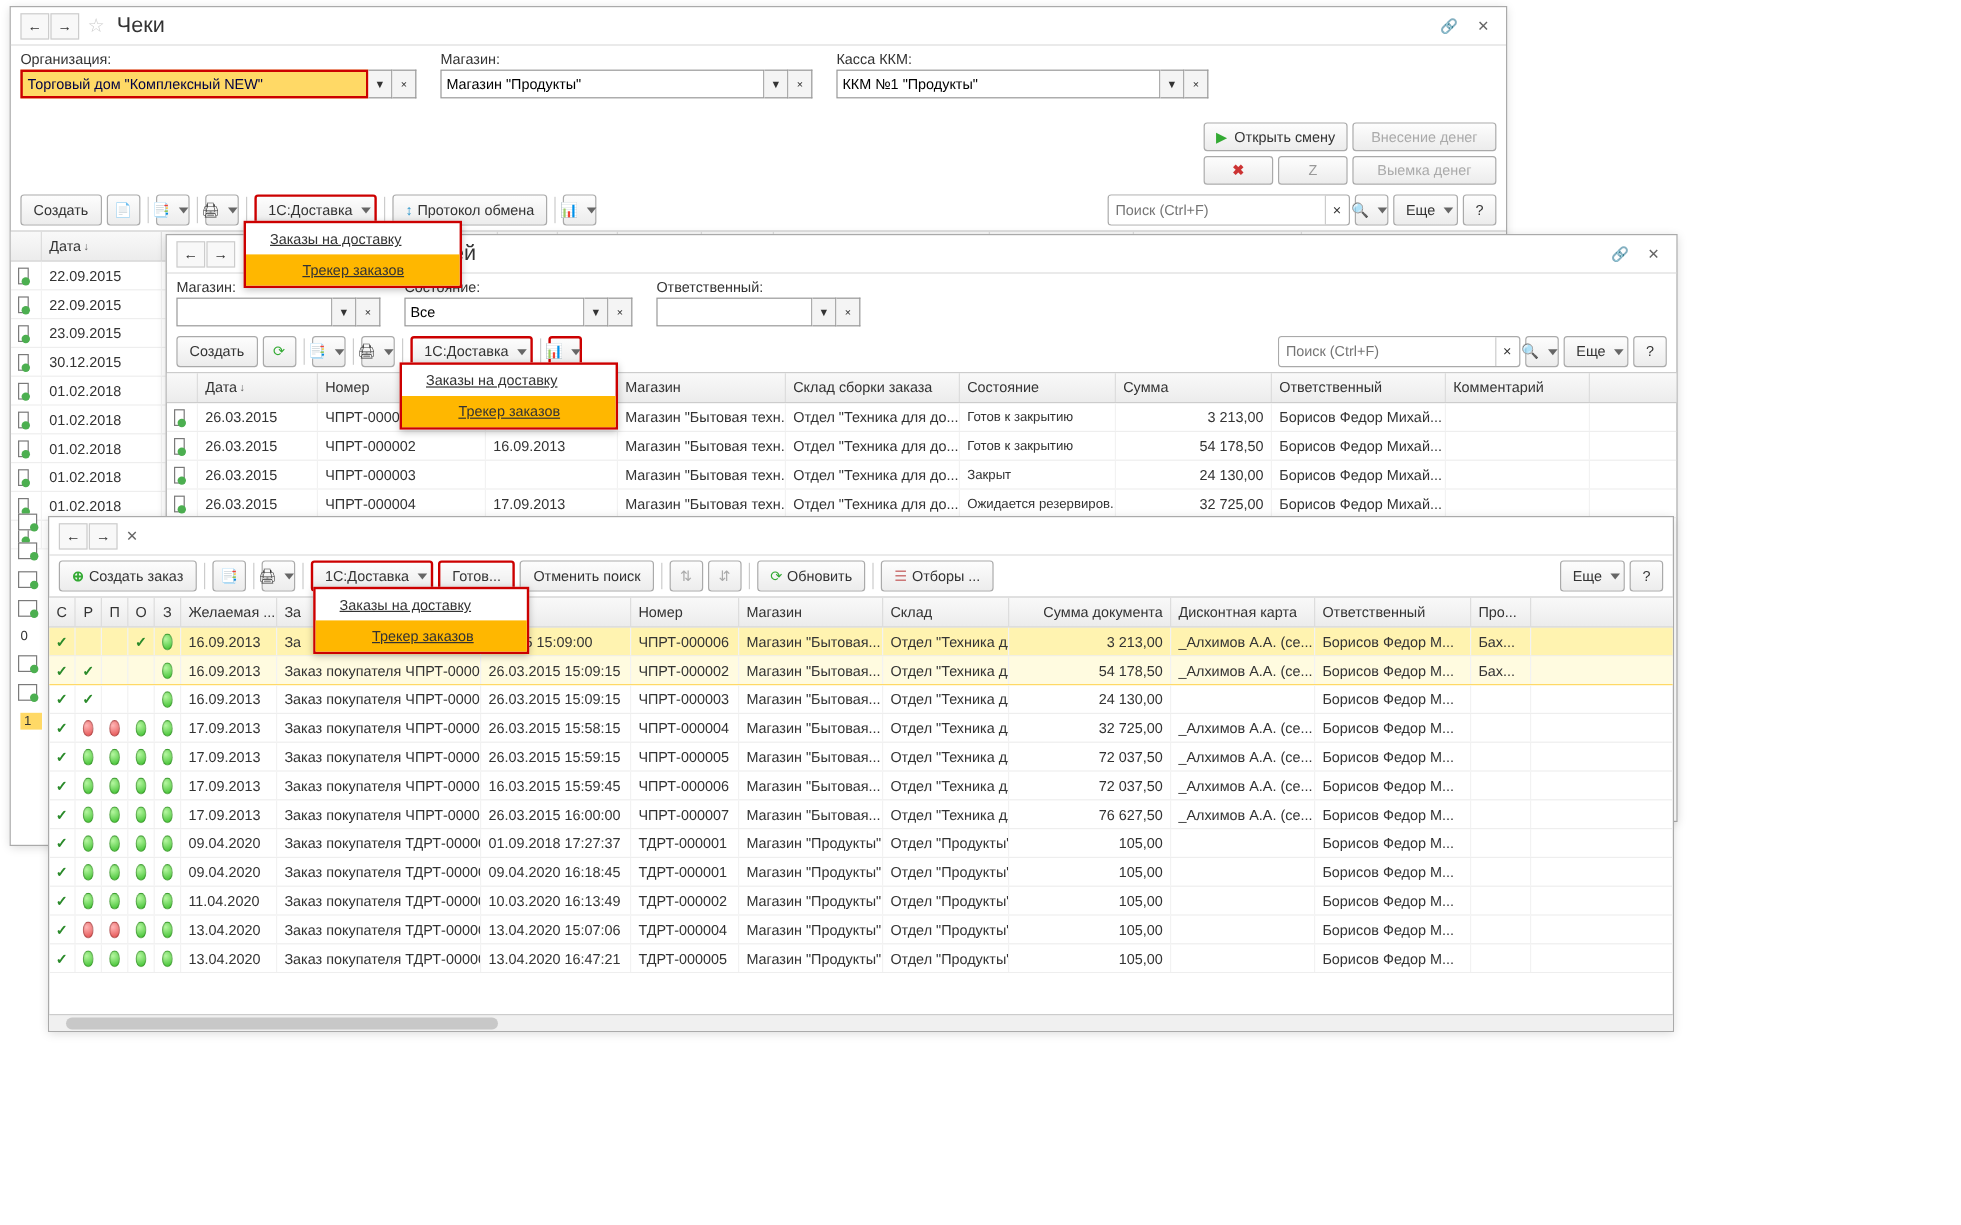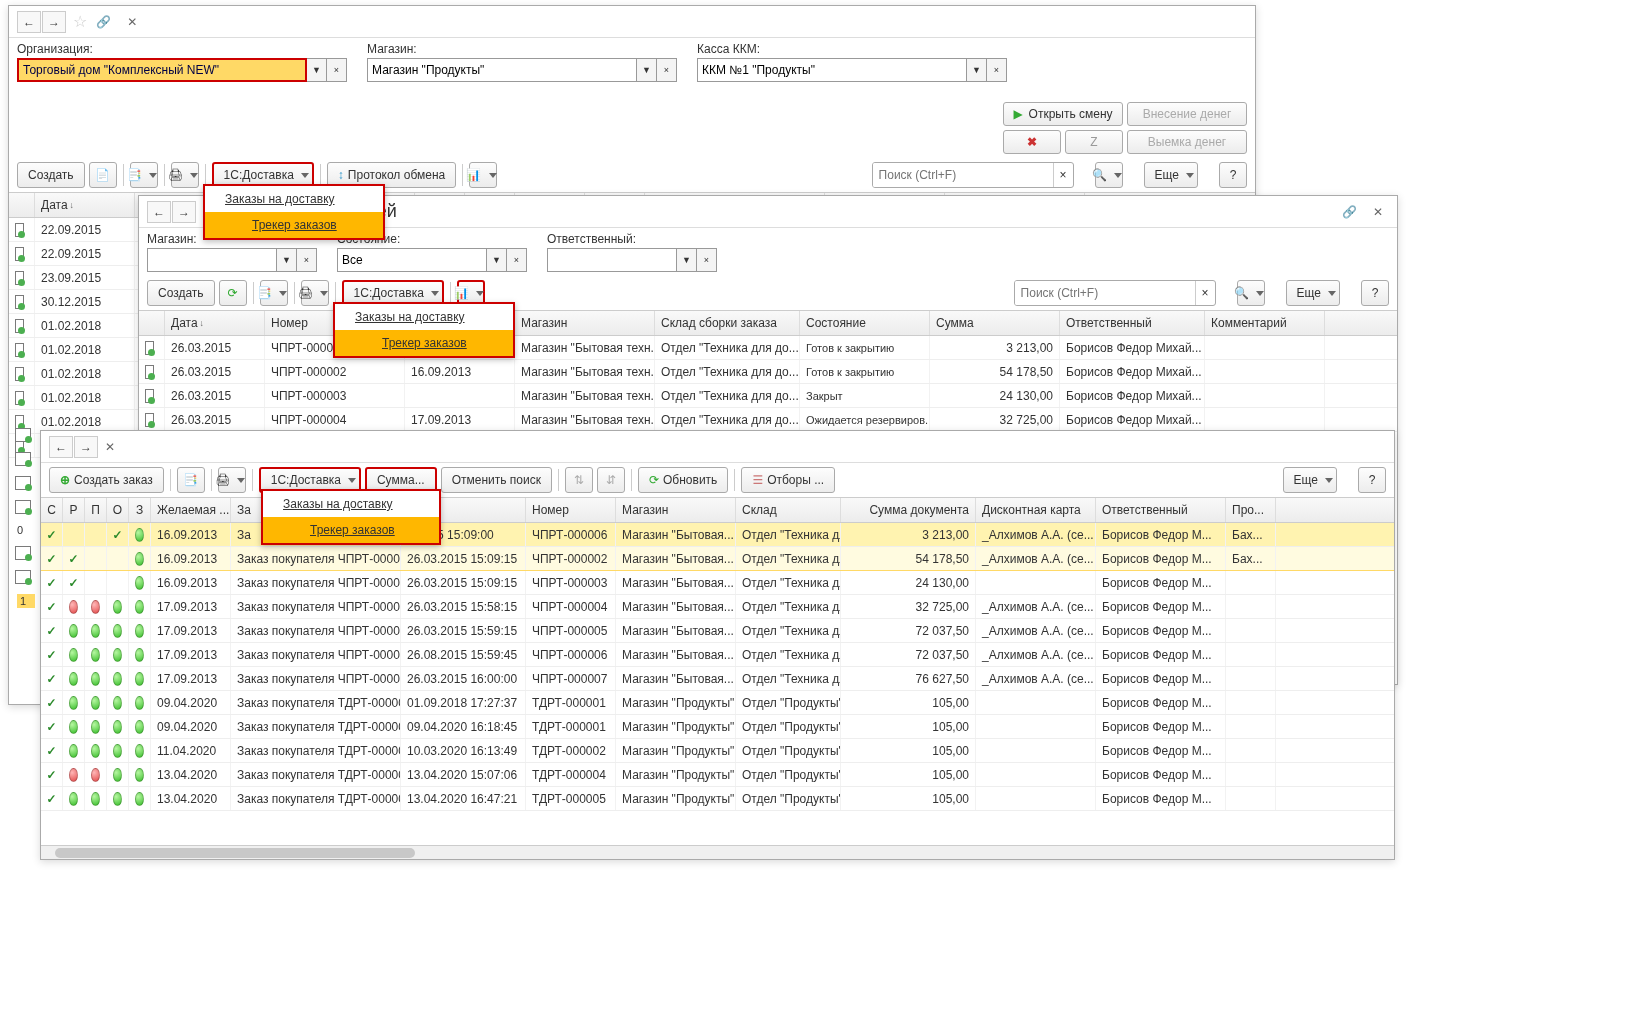--- a/index.html
+++ b/index.html
@@ -24,21 +24,21 @@
 .combo input { border: 1px solid #999; height: 24px; padding: 0 4px; background: #fff; }
 .combo.selected input { background: #ffd966; border: 2px solid #c00; color: #004; }
 .combo-btn { width: 20px; height: 24px; border: 1px solid #999; border-left: none; background: #f4f4f4; display: inline-flex; align-items: center; justify-content: center; cursor: pointer; font-size: 9px; }
 
 .toolbar { display: flex; align-items: center; padding: 4px 8px; gap: 4px; flex-wrap: wrap; }
 .btn { height: 26px; padding: 0 10px; border: 1px solid #aaa; background: linear-gradient(#fdfdfd, #ececec); border-radius: 3px; display: inline-flex; align-items: center; gap: 4px; cursor: pointer; }
 .btn-icon { width: 28px; padding: 0; justify-content: center; }
 .btn-split { padding-right: 3px; }
 .drop-arrow { border-left: 4px solid transparent; border-right: 4px solid transparent; border-top: 5px solid #666; margin-left: 3px; }
 .vsep { width: 1px; height: 22px; background: #ccc; margin: 0 2px; }
-.toolbar-right { margin-left: auto; display: flex; gap: 21px; align-items: center; }
+.toolbar-right { margin-left: auto; display: flex; gap: 4px; align-items: center; }
 .search-box { display: flex; border: 1px solid #aaa; height: 26px; border-radius: 3px; overflow: hidden; }
 .search-box input { border: none; padding: 0 6px; width: 180px; color: #999; }
 .search-x { width: 20px; display: inline-flex; align-items: center; justify-content: center; border-left: 1px solid #ccc; cursor: pointer; }
 
 .btn-highlight { border: 2px solid #c00 !important; }
 
 .dropdown-menu { position: absolute; background: #fff; border: 2px solid #c00; box-shadow: 0 2px 6px rgba(0,0,0,0.25); z-index: 100; text-decoration: underline; }
 .dd-item { padding: 6px 20px; cursor: pointer; white-space: nowrap; }
 .dd-item.active { background: #ffb700; padding-left: 47px; }
 
@@ -79,20 +79,21 @@
 .sort-arrow { font-size: 9px; color: #666; margin-left: 2px; }
 </style>
 </head>
 <body>
 
 <div class="window w1">
   <div class="title-bar">
     <span class="nav-btn">←</span>
     <span class="nav-btn">→</span>
     <span class="star-icon">☆</span>
+    <span class="win-title">Чеки</span>
     <div class="title-actions">
       <span class="icon-btn">🔗</span>
       <span class="icon-btn">✕</span>
     </div>
   </div>
 
   <div class="filters-row">
     <div class="filter-group" style="width:330px">
       <span class="filter-label">Организация:</span>
       <div class="combo selected">
@@ -523,21 +524,21 @@
       </span>
     <span class="vsep"></span>
     <span class="btn btn-icon" style="color:#2a8">📑</span>
     <span class="vsep"></span>
     <span class="btn btn-icon btn-split">🖨<span class="drop-arrow"></span></span>
     <span class="vsep"></span>
     <span class="btn btn-split btn-highlight">
         <span>1С:Доставка</span>
         <span class="drop-arrow"></span>
       </span>
-    <span class="btn btn-highlight" style="border-left:none">Сумма...</span>
+    <span class="btn btn-highlight" style="border-left:none">Готов...</span>
     <span class="btn">Отменить поиск</span>
     <span class="vsep"></span>
     <span class="btn btn-icon" style="color:#aaa">⇅</span>
     <span class="btn btn-icon" style="color:#aaa">⇵</span>
     <span class="vsep"></span>
     <span class="btn">
         <span style="color:#3a3">⟳</span>
         <span>Обновить</span>
       </span>
     <span class="vsep"></span>
@@ -712,21 +713,21 @@
           <span class="dot green"></span>
         </div>
         <div class="w3c">
           <span class="dot green"></span>
         </div>
         <div class="w3c">
           <span class="dot green"></span>
         </div>
   <div class="w3cd">17.09.2013</div>
         <div class="w3cz">Заказ покупателя ЧПРТ-00000...</div>
-        <div class="w3cdt">26.08.2015 15:59:45</div>
+        <div class="w3cdt">16.03.2015 15:59:45</div>
   <div class="w3cn">ЧПРТ-000006</div>
         <div class="w3cm">Магазин "Бытовая...</div>
         <div class="w3cs">Отдел "Техника дл...</div>
   <div class="w3csu">72 037,50</div>
         <div class="w3cdk">_Алхимов А.А. (се...</div>
         <div class="w3co">Борисов Федор М...</div>
         <div class="w3cp"></div>
       </div>
       <div class="grid-row">
         <div class="w3c">

